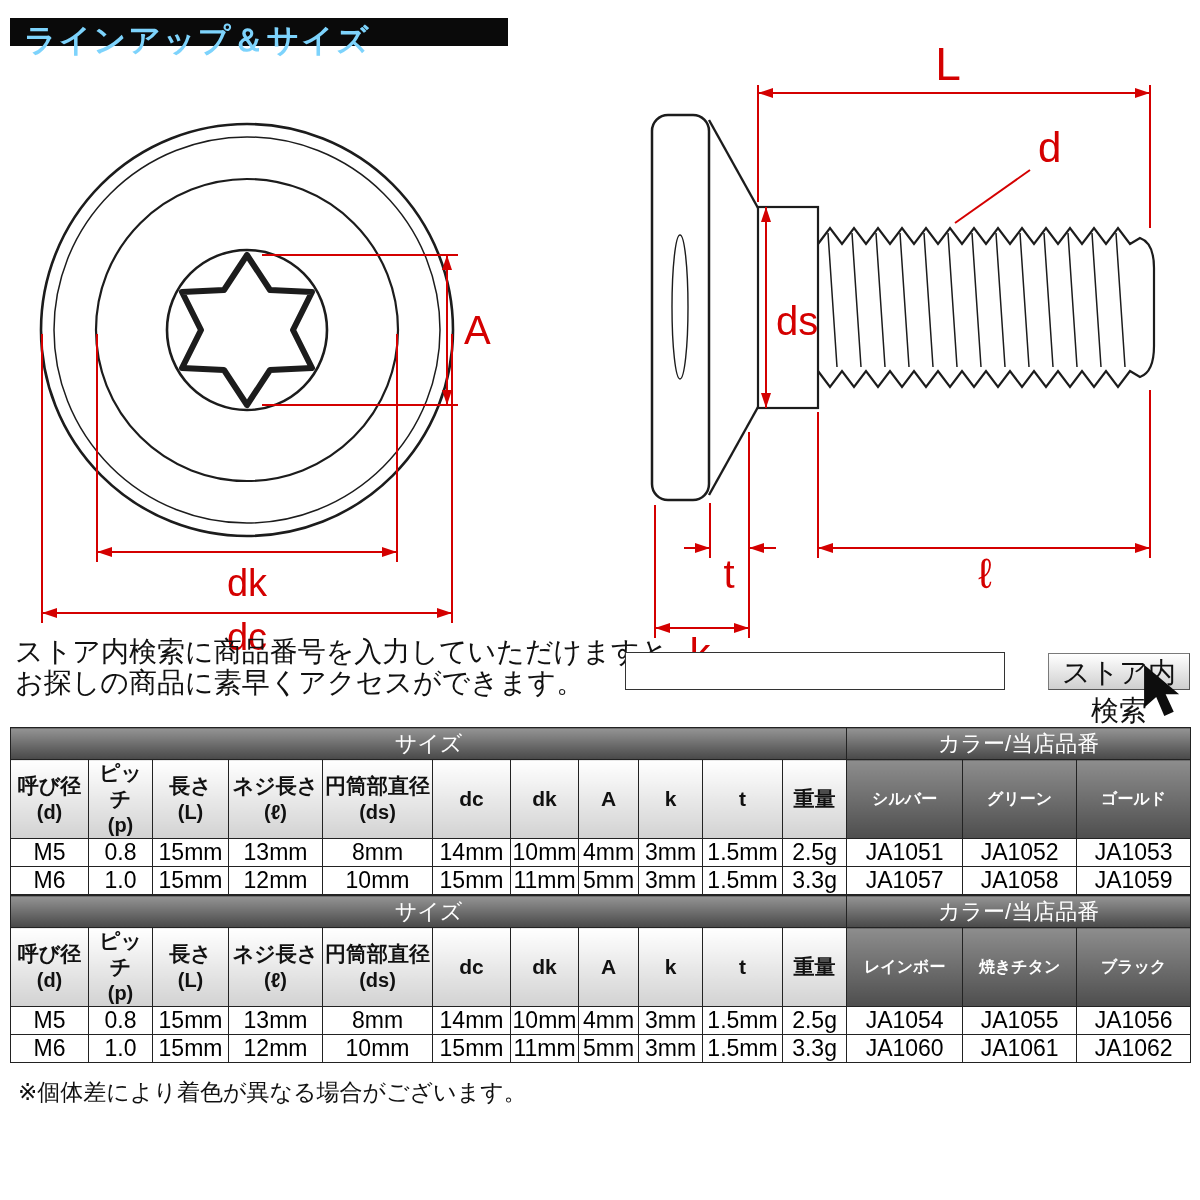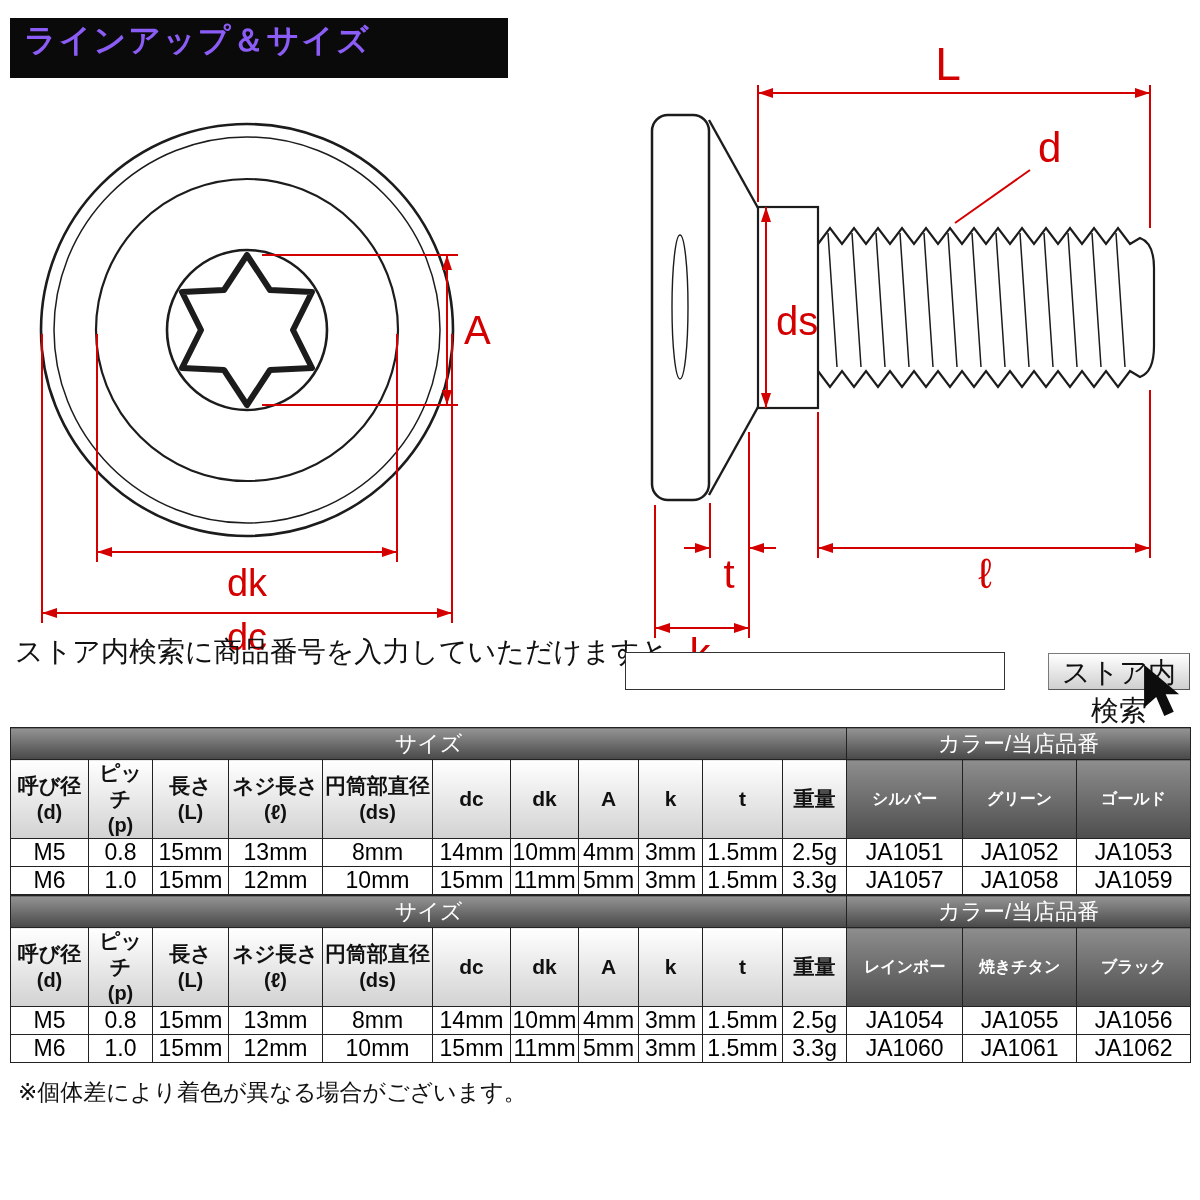--- a/index.html
+++ b/index.html
@@ -1,20 +1,20 @@
 <!DOCTYPE html>
 <html><head>
 <meta charset="utf-8">
 <style>
   * { margin:0; padding:0; box-sizing:border-box; }
   body { font-family:"Liberation Sans","DejaVu Sans",sans-serif; background:#fff; }
   .page { position:relative; width:1200px; height:1200px; background:#fff; overflow:hidden; }
 
-  .title-banner { position:absolute; left:10px; top:18px; width:498px; height:60px;
-    background:#0a0a0a; color:#8b5cf6; font-size:32px; font-weight:bold;
+  .title-banner { position:absolute; left:10px; top:18px; width:498px; height:28px;
+    background:#0a0a0a; color:#7dd3fc; font-size:32px; font-weight:bold;
     line-height:44px; padding-left:14px; letter-spacing:2px; }
 
   .diagram { position:absolute; left:0; top:0; }
 
   .search-desc { position:absolute; left:15px; top:636px; font-size:28px; color:#111; line-height:31px; }
   .search-input { position:absolute; left:625px; top:652px; width:380px; height:38px;
     border:1px solid #333; background:#fff; font-size:22px; padding:0 8px; }
   .search-button { position:absolute; left:1048px; top:653px; width:142px; height:37px;
     background:linear-gradient(180deg,#ffffff,#cfcfcf); border:1px solid #7a7a7a;
     border-right-color:#555; border-bottom-color:#555;
@@ -119,20 +119,21 @@
     <text x="948" y="80" font-size="46" fill="#d40000" text-anchor="middle">L</text>
     <text x="1038" y="162" font-size="42" fill="#d40000">d</text>
     <text x="776" y="335" font-size="40" fill="#d40000">ds</text>
     <text x="729" y="588" font-size="40" fill="#d40000" text-anchor="middle">t</text>
     <text x="700" y="668" font-size="42" fill="#d40000" text-anchor="middle">k</text>
     <text x="985" y="588" font-size="42" fill="#d40000" text-anchor="middle">ℓ</text>
   </svg>
 
   <div class="search-desc">
     <div>ストア内検索に商品番号を入力していただけますと</div>
+    <div>お探しの商品に素早くアクセスができます。</div>
   </div>
   <input class="search-input" type="text" value="" style="">
   <button class="search-button">ストア内検索</button>
   <svg class="cursor-icon" width="54" height="62" viewBox="0 0 40 46">
     <polygon points="3,2 3,34 12,26 18,40 25,37 19,24 29,24" fill="#0d0d0d"></polygon>
   </svg>
 
   <div class="tables-block">
 
     <table class="spec-table">

